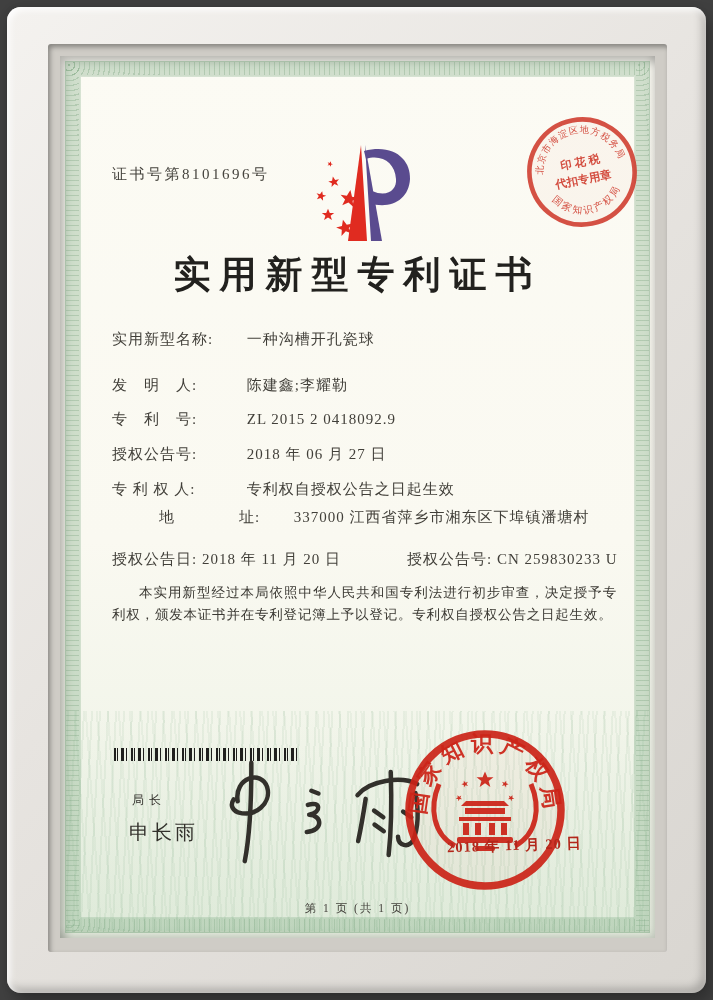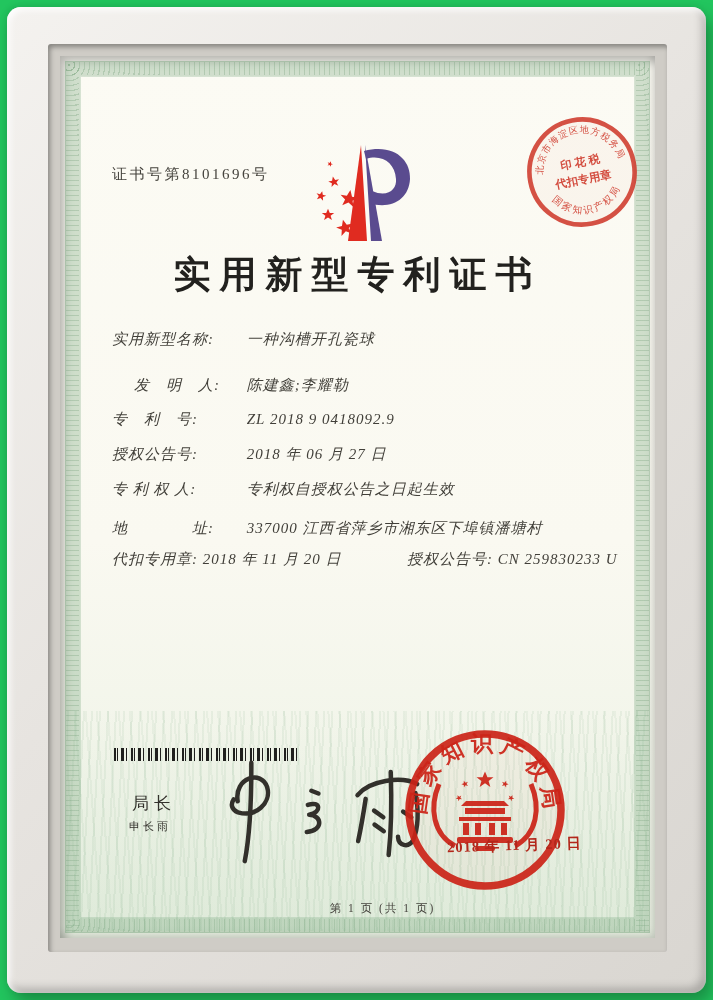--- a/index.html
+++ b/index.html
@@ -1,18 +1,18 @@
 <!DOCTYPE html>
 <html><head>
 <meta charset="utf-8">
 <style>
   html,body{margin:0;padding:0;}
   body{width:713px;height:1000px;background:#ffffff;overflow:hidden;
        font-family:"Liberation Serif","DejaVu Serif",serif;color:#3c3a35;}
-  .stage{position:relative;width:713px;height:1000px;background:#22c55e;}
+  .stage{position:relative;width:713px;height:1000px;background:#404040;}
   
   .frame{position:absolute;inset:7px;border-radius:14px;
     background:linear-gradient(135deg,#f4f2ef 0%,#e7e4e0 45%,#d9d6d1 100%);
     box-shadow:6px 10px 16px rgba(0,0,0,.28), -2px -2px 6px rgba(0,0,0,.08),
       inset 3px 3px 6px rgba(255,255,255,.95), inset -4px -5px 9px rgba(0,0,0,.22);}
   .frame-lip{position:absolute;inset:44px 46px 48px 48px;border-radius:3px;
     background:#cfccc6;box-shadow:inset 2px 3px 5px rgba(0,0,0,.35);}
   
   .paper{position:absolute;left:60px;top:56px;width:595px;height:882px;
     background:linear-gradient(180deg,#fcfbf4 0%,#faf9f1 55%,#f2f5ea 78%,#e9f0e2 100%);
@@ -31,38 +31,38 @@
       repeating-linear-gradient(93deg, rgba(120,168,128,.11) 0 2px, transparent 2px 8px),
       repeating-linear-gradient(86deg, rgba(120,168,128,.09) 0 2px, transparent 2px 11px),
       linear-gradient(rgba(180,210,185,0), rgba(170,205,175,.18));}
   
   .cert-no{position:absolute;left:52px;top:109px;font-size:15px;letter-spacing:2.5px;color:#45433d;}
   .logo{position:absolute;left:237px;top:86px;width:137px;height:108px;}
   .tax-stamp{position:absolute;left:458px;top:48px;width:128px;height:136px;transform:rotate(-11deg);}
   .title{position:absolute;left:0;top:194px;width:100%;text-align:center;
     font-size:37px;font-weight:700;letter-spacing:9px;color:#22211e;}
   .fields{position:absolute;left:52px;top:274px;width:520px;font-size:15px;letter-spacing:1px;color:#413f39;}
-  .row{position:absolute;left:0;white-space:nowrap;font-style:italic;}
+  .row{position:absolute;left:0;white-space:nowrap;}
   .row .lab{display:inline-block;width:130px;}
-  .r0{top:0;} .r1{top:46px;text-align:center;} .r2{top:80px;} .r3{top:115px;} .r4{top:150px;} .r5{top:189px;} .r6{top:220px;}
+  .r0{top:0;} .r1{top:46px;} .r2{top:80px;} .r3{top:115px;} .r4{top:150px;} .r5{top:178px;margin-left:47px;} .r6{top:220px;}
   .pair2{position:absolute;left:295px;top:0;}
   .body-text{position:absolute;left:52px;top:526px;width:505px;font-size:13.5px;
     line-height:1.62;letter-spacing:.8px;color:#3b3933;text-align:justify;}
   .body-text p{margin:0;text-indent:2em;}
   .barcode{position:absolute;left:54px;top:692px;width:183px;height:13px;
     background:repeating-linear-gradient(90deg,#20201e 0 2px,transparent 2px 3px,#20201e 3px 4px,
       transparent 4px 7px,#20201e 7px 10px,transparent 10px 12px,#20201e 12px 13px,transparent 13px 17px);}
-  .director-label{position:absolute;left:72px;top:736px;font-size:17px;letter-spacing:5px;color:#33312c;}
-  .director-name{position:absolute;left:69px;top:763px;font-size:11px;letter-spacing:3px;color:#33312c;}
+  .director-label{position:absolute;left:72px;top:736px;font-size:12px;letter-spacing:5px;color:#33312c;}
+  .director-name{position:absolute;left:69px;top:763px;font-size:20px;letter-spacing:3px;color:#33312c;}
   .signature{position:absolute;left:148px;top:698px;width:250px;height:110px;transform:rotate(-2deg);}
   .seal{position:absolute;left:337px;top:666px;width:176px;height:176px;}
   .seal-date{position:absolute;left:362px;top:780px;width:185px;text-align:center;
     font-size:14.5px;font-weight:700;letter-spacing:1px;color:#b3261a;transform:rotate(-2deg);}
   .footer{position:absolute;left:0;top:845px;width:100%;text-align:center;
-    font-size:11.5px;letter-spacing:2px;color:#45433d;padding-left:25px;}
+    font-size:11.5px;letter-spacing:2px;color:#45433d;}
 </style>
 </head>
 <body>
 
 <div class="stage">
   <div class="frame"></div>
   <div class="frame-lip"></div>
 
   <div class="paper">
     <div class="border-line"></div>
@@ -117,45 +117,46 @@
       <div class="row r0">
         <span class="lab">实用新型名称:</span>
         <span class="val">一种沟槽开孔瓷球</span>
       </div>
       <div class="row r1">
         <span class="lab">发　明　人:</span>
         <span class="val">陈建鑫;李耀勒</span>
       </div>
       <div class="row r2">
         <span class="lab">专　利　号:</span>
-        <span class="val">ZL 2018 9 0418092.9</span>
+        <span class="val">ZL 2015 2 0418092.9</span>
       </div>
       <div class="row r3">
         <span class="lab">授权公告号:</span>
         <span class="val">2018 年 06 月 27 日</span>
       </div>
       <div class="row r4">
         <span class="lab">专 利 权 人:</span>
         <span class="val">专利权自授权公告之日起生效</span>
       </div>
       <div class="row r5">
         <span class="lab">地　　　　址:</span>
         <span class="val">337000  江西省萍乡市湘东区下埠镇潘塘村</span>
       </div>
       <div class="row r6">
-        <span>代扣专用章:</span>
+        <span>授权公告日:</span>
         <span>2018 年 11 月 20 日</span>
         <span class="pair2">
           <span>授权公告号:</span>
           <span>CN 259830233 U</span>
         </span>
       </div>
     </div>
 
     <div class="body-text">
+      <p>本实用新型经过本局依照中华人民共和国专利法进行初步审查，决定授予专利权，颁发本证书并在专利登记簿上予以登记。专利权自授权公告之日起生效。</p>
     </div>
 
     <div class="barcode"></div>
     <div class="director-label">局长</div>
     <div class="director-name">申长雨</div>
 
     <svg class="signature" viewBox="0 0 250 110">
       <g fill="none" stroke="#32302b" stroke-width="4.5" stroke-linecap="round" stroke-linejoin="round">
         <path d="M30,44 C27,20 55,13 60,31 C64,47 47,61 30,55 C23,52 23,46 26,42"></path>
         <path d="M45,6 C44,38 41,78 35,104"></path>

